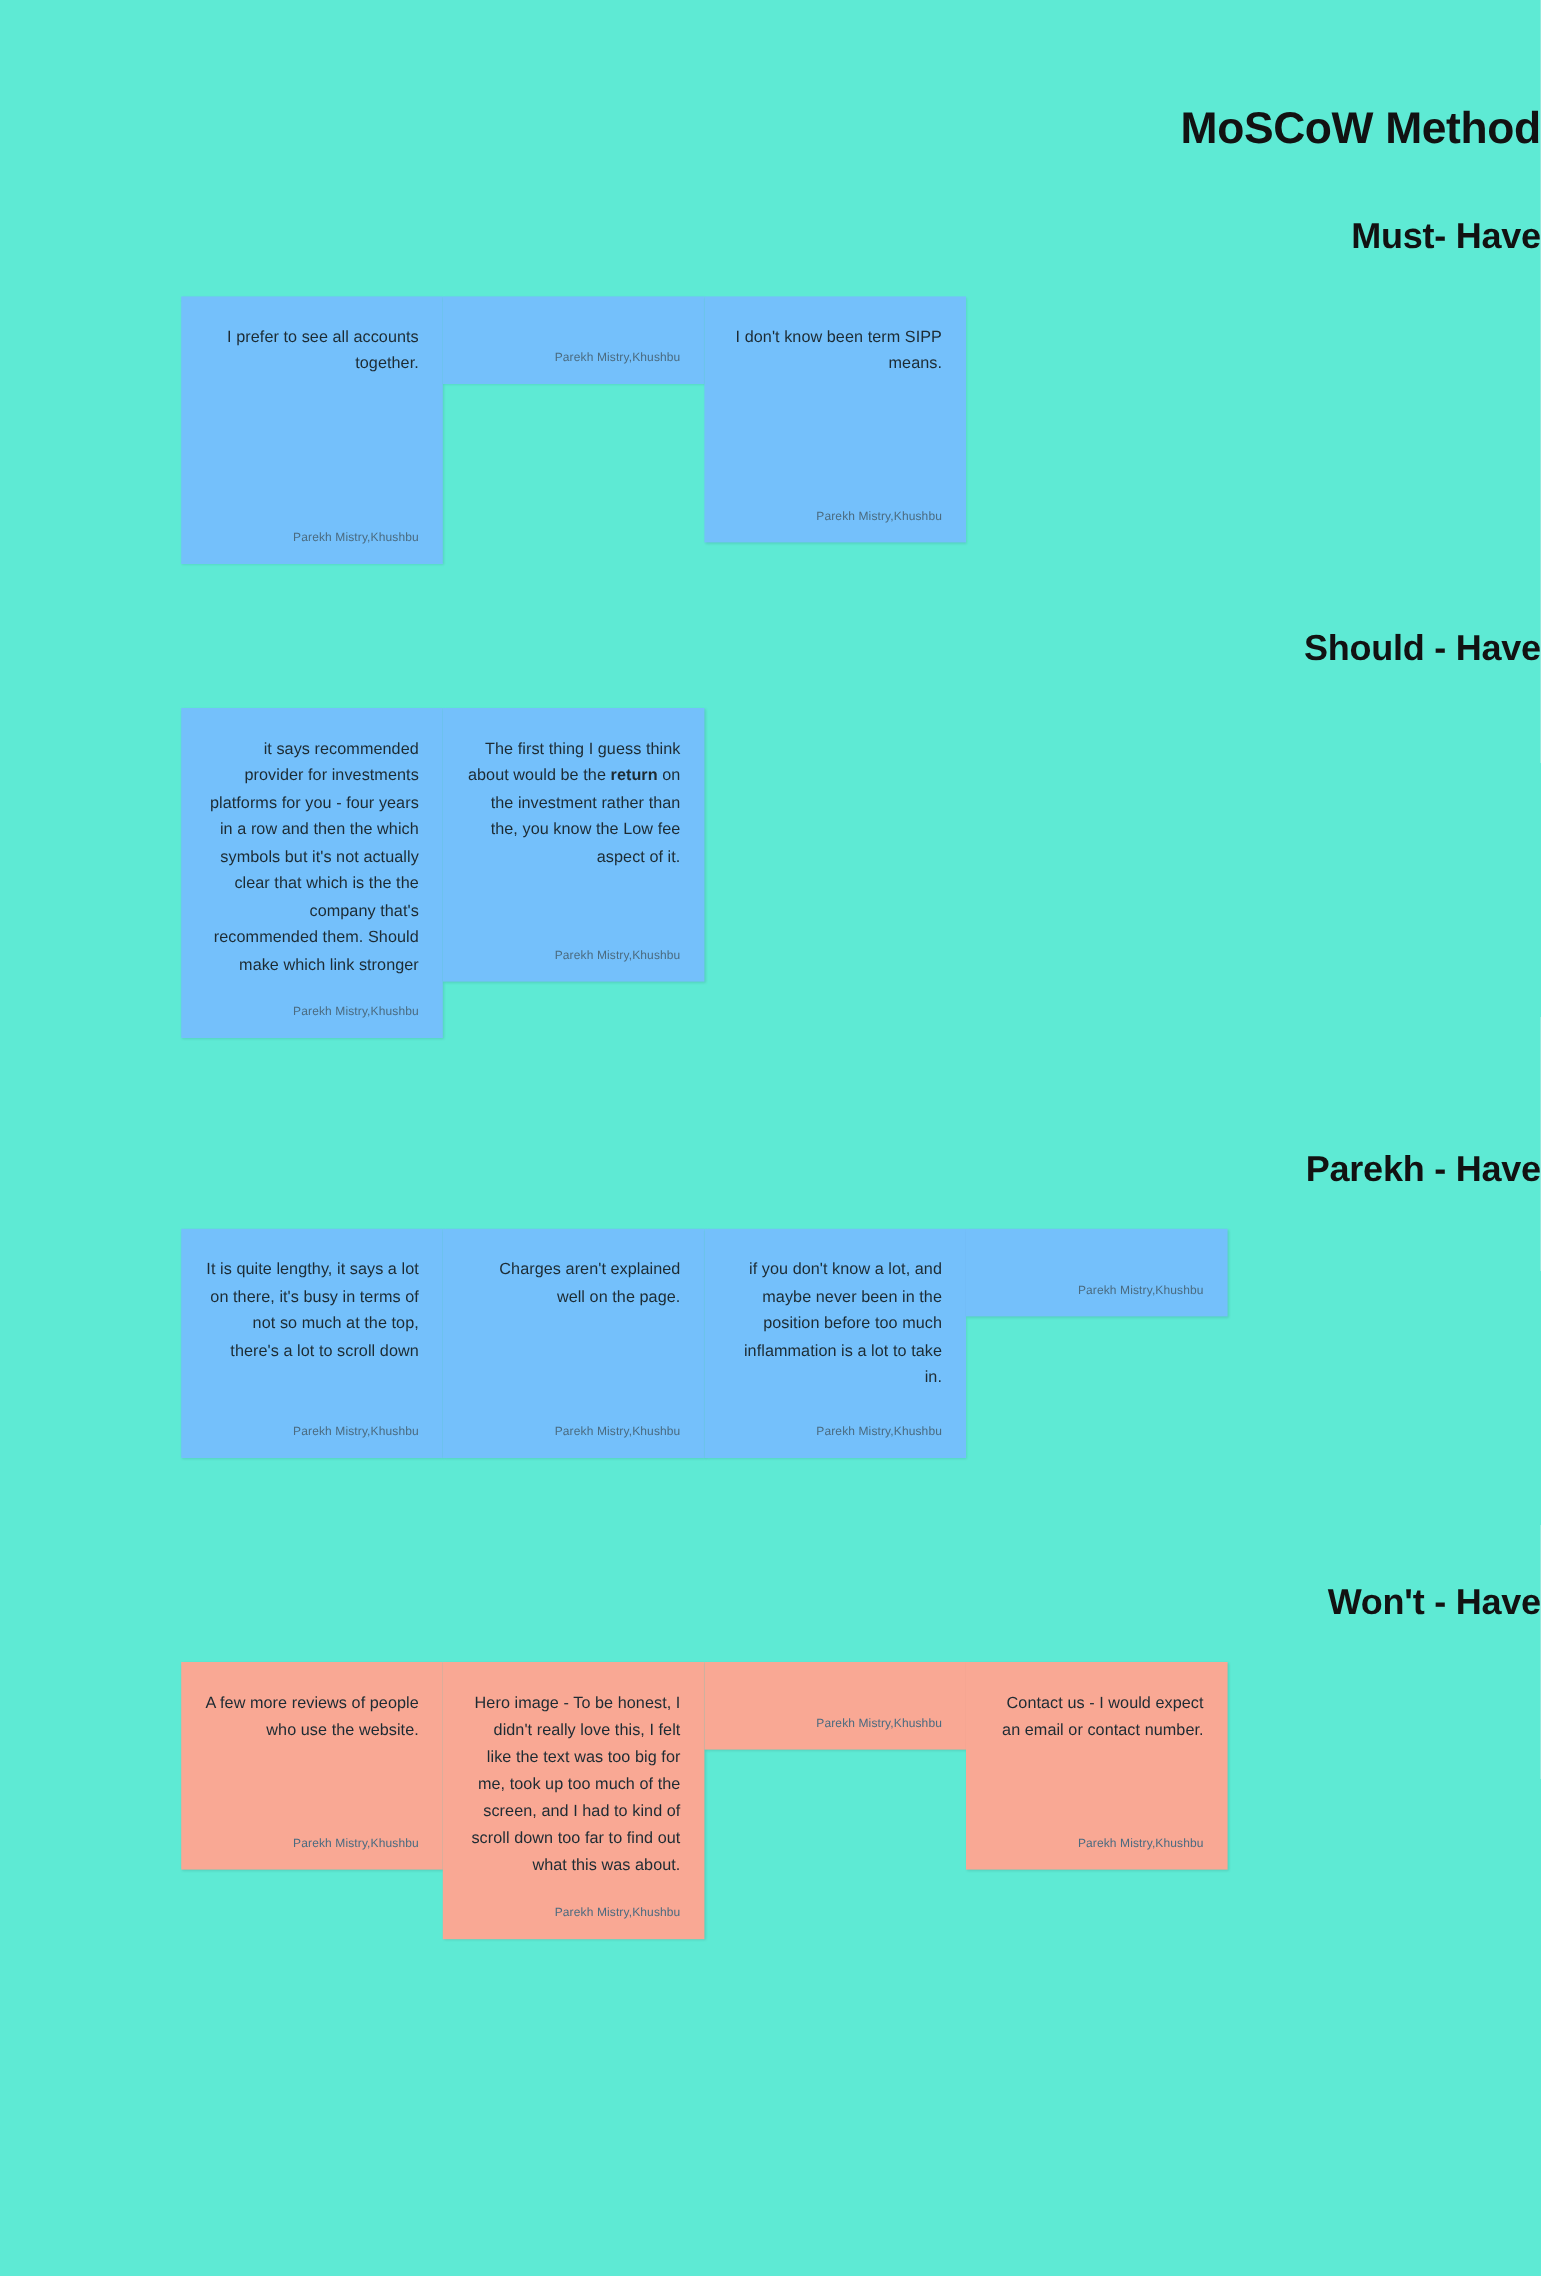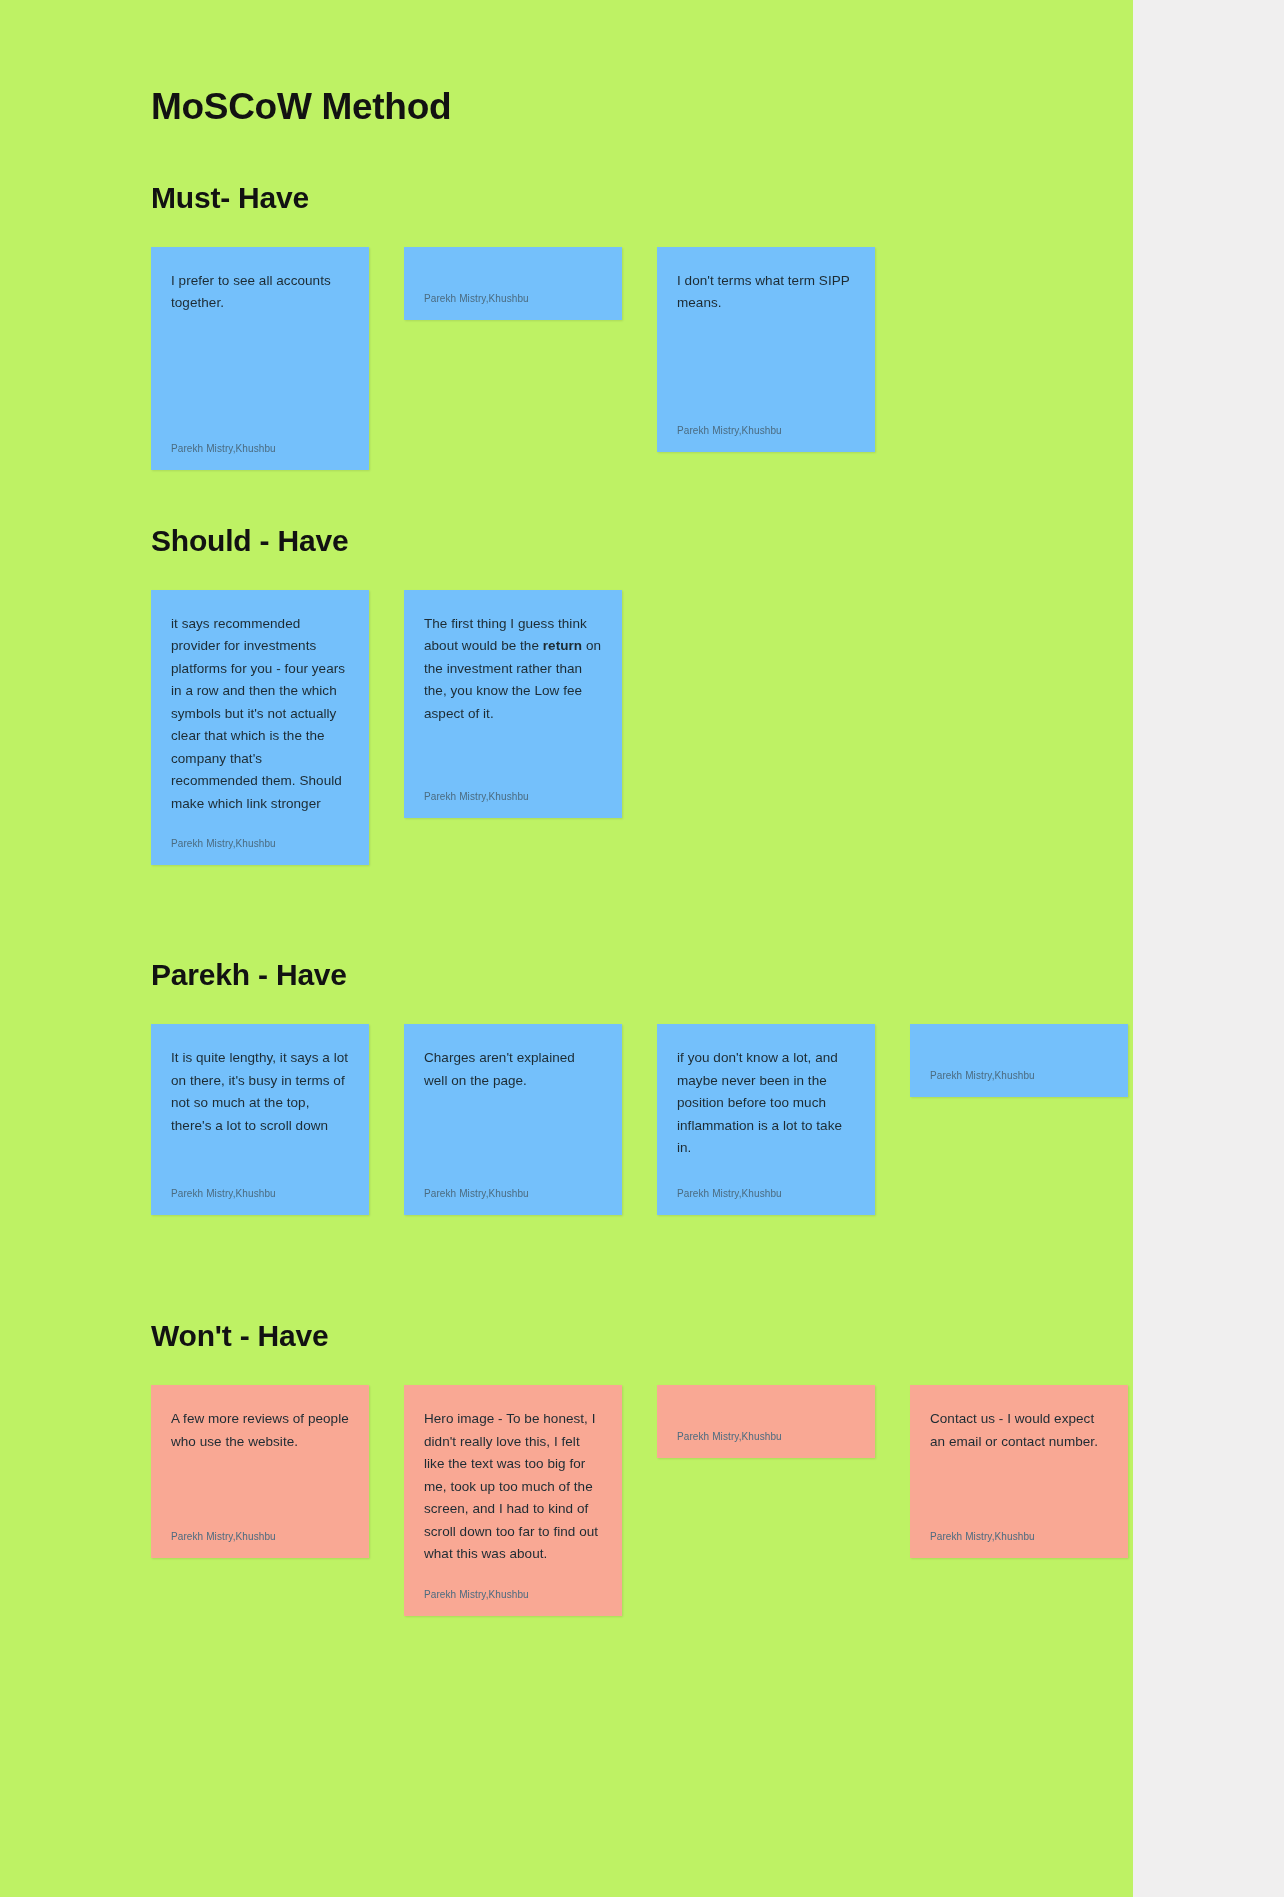--- a/index.html
+++ b/index.html
@@ -8,25 +8,26 @@
     background: #f0efef;
     font-family: "Liberation Sans", sans-serif;
   }
   body {
     width: 1284px;
     min-height: 1897px;
     position: relative;
     padding: 0;
   }
   .page {
-    width: 1133px;
+    width: 1284px;
     min-height: 1897px;
-    background: #bef264;
+    background: #5eead4;
     padding: 0 0 60px 0;
     position: relative;
+    text-align: right;
   }
 
   .page-title {
     font-size: 37px;
     font-weight: 800;
     color: #121212;
     letter-spacing: -0.3px;
     padding: 86px 0 0 151px;
     line-height: 1.15;
   }
@@ -47,21 +48,20 @@
   .section-wont   { margin-top: 103px; }
 
   .cards {
     display: flex;
     align-items: flex-start;
     gap: 0;
     margin-top: 31px;
   }
   .card {
     width: 218px;
-    margin-right: 35px;
     padding: 23px 20px 14px 20px;
     display: flex;
     flex-direction: column;
     position: relative;
     box-shadow: 1px 1px 2px rgba(0,0,0,0.10);
   }
   .card:last-child { margin-right: 0; }
   .card.blue { background: #74c0fb; }
   .card.pink { background: #f9a894; }
 
@@ -104,21 +104,21 @@
       <div class="card blue h-min-150">
         <div class="card-text">I prefer to see all accounts together.</div>
         <div class="card-author">Parekh Mistry,Khushbu</div>
       </div>
 
       <div class="card blue h-min-0">
         <div class="card-author">Parekh Mistry,Khushbu</div>
       </div>
 
       <div class="card blue h-min-132">
-        <div class="card-text">I don't terms what term SIPP means.</div>
+        <div class="card-text">I don't know been term SIPP means.</div>
         <div class="card-author">Parekh Mistry,Khushbu</div>
       </div>
 
     </div>
   </div>
 
   <div class="section section-should">
     <h2 class="section-title">Should - Have</h2>
     <div class="cards">
 

